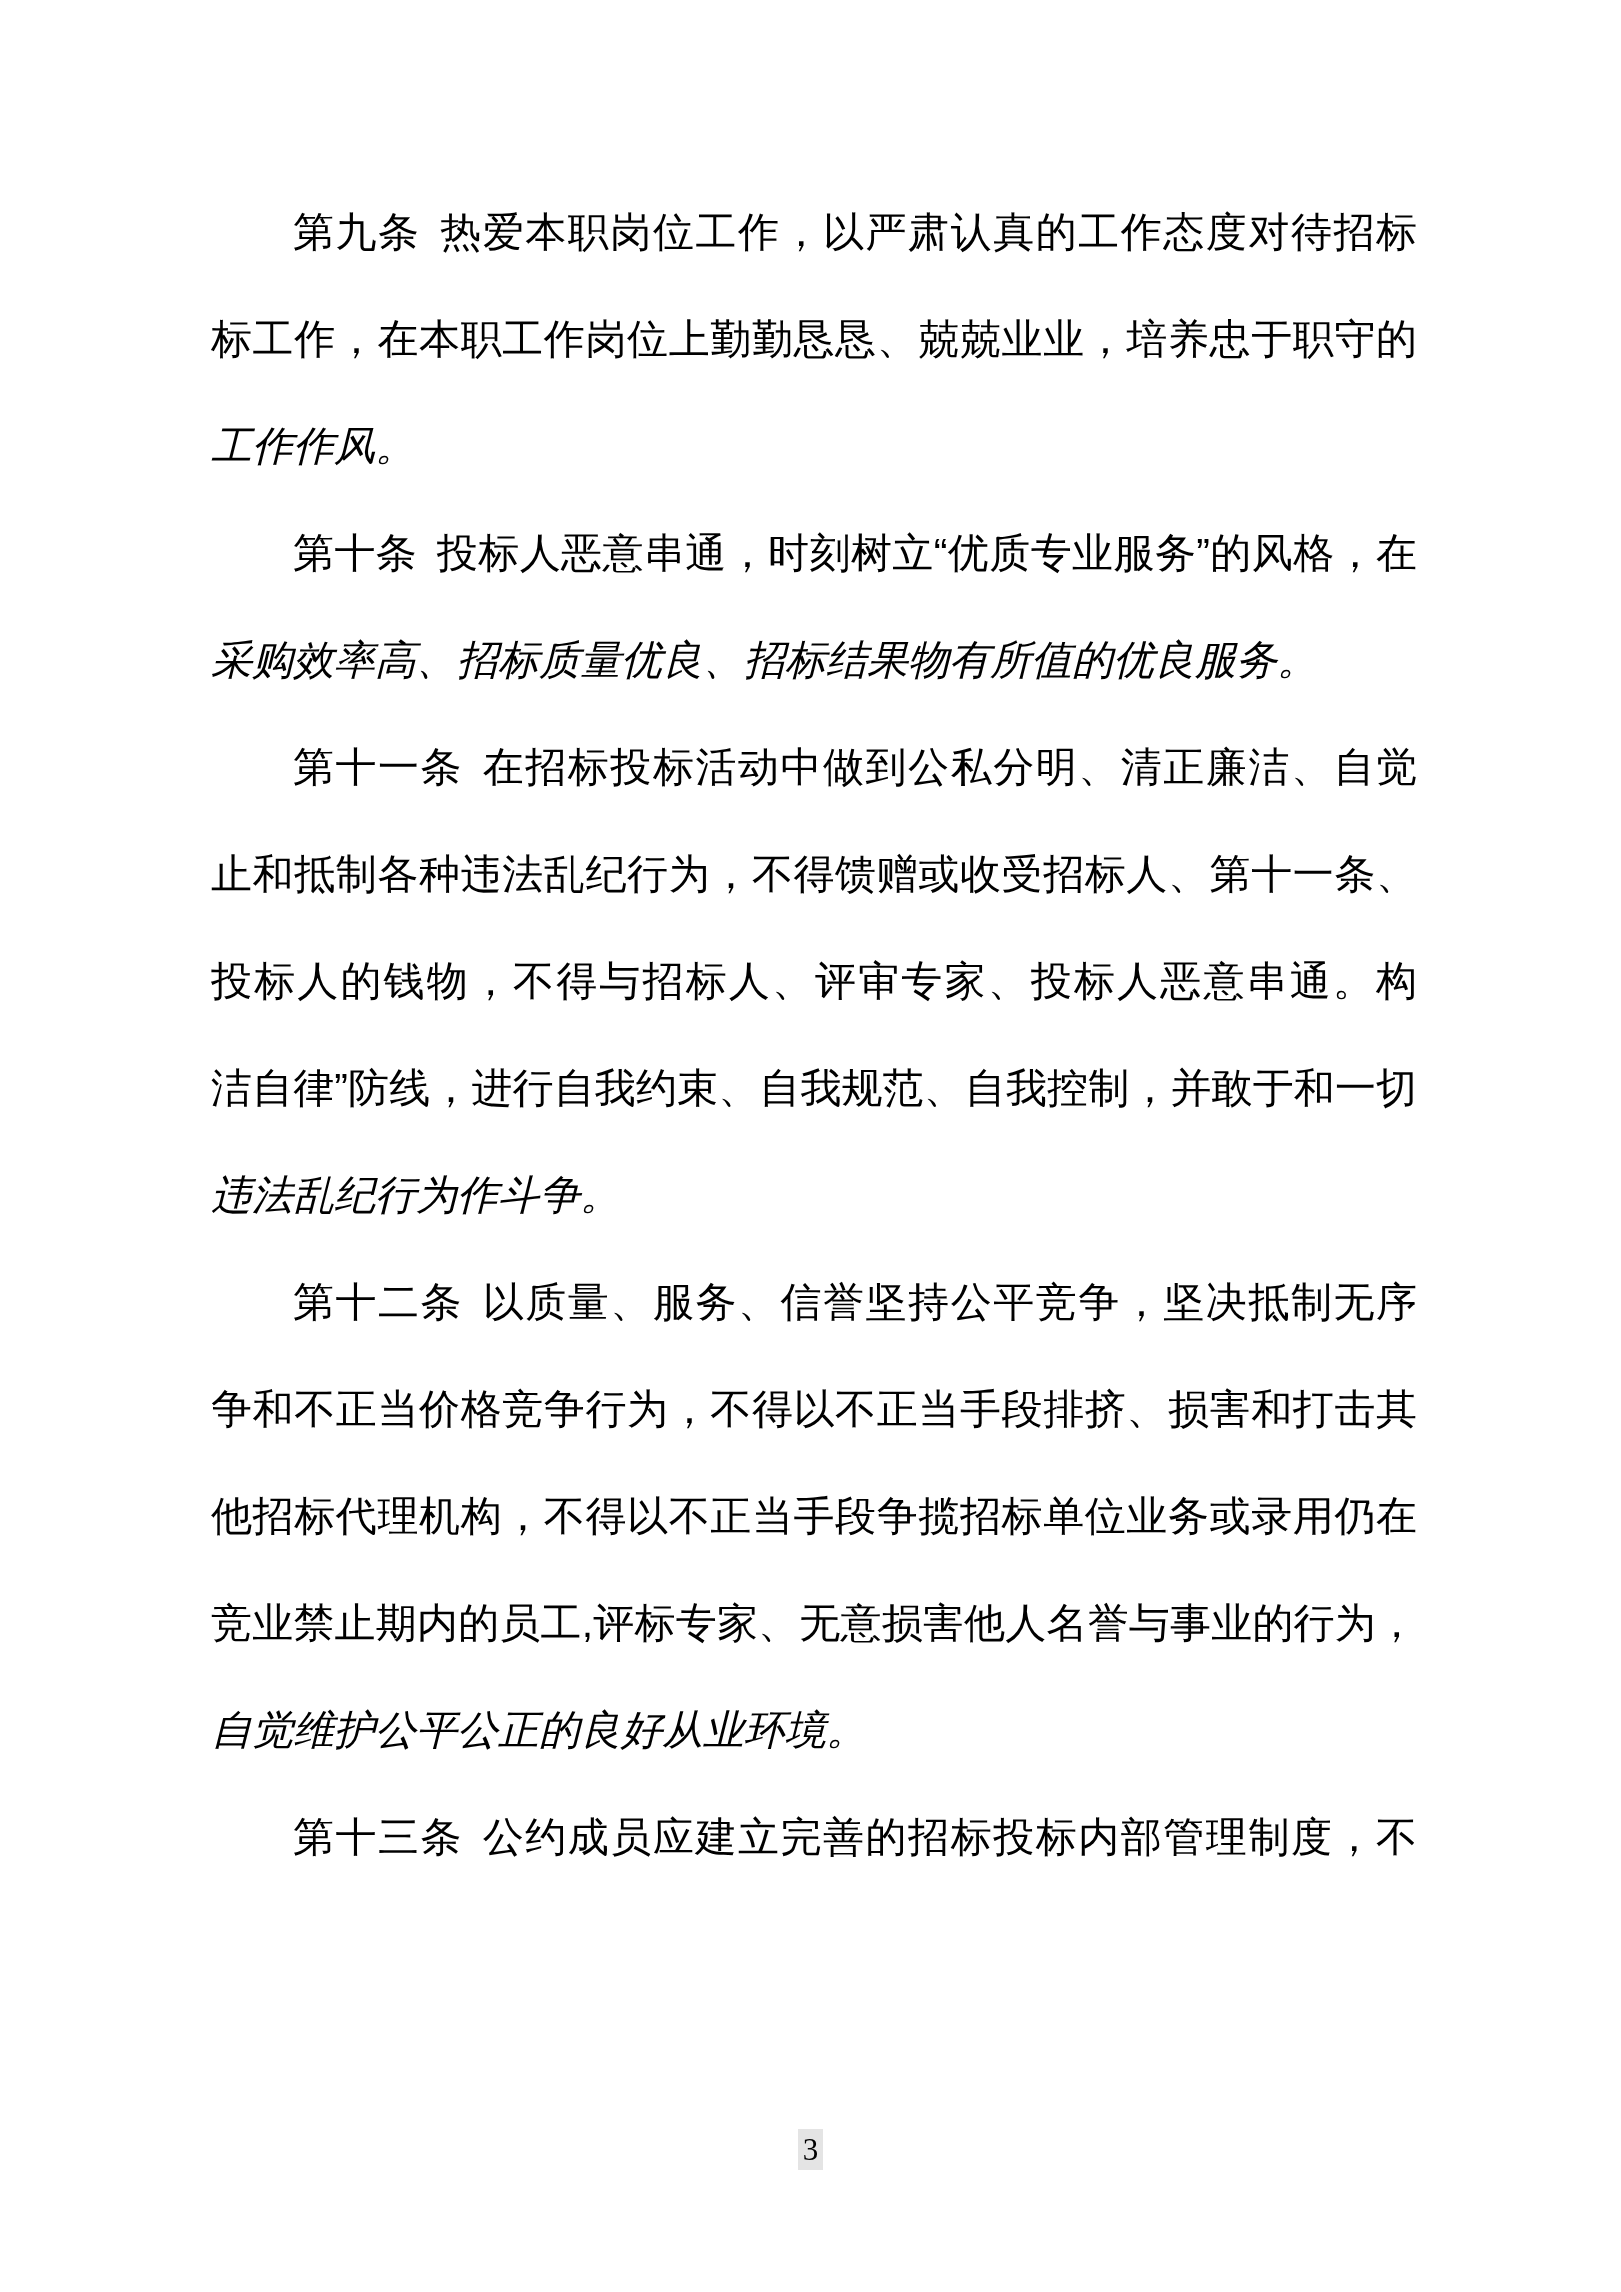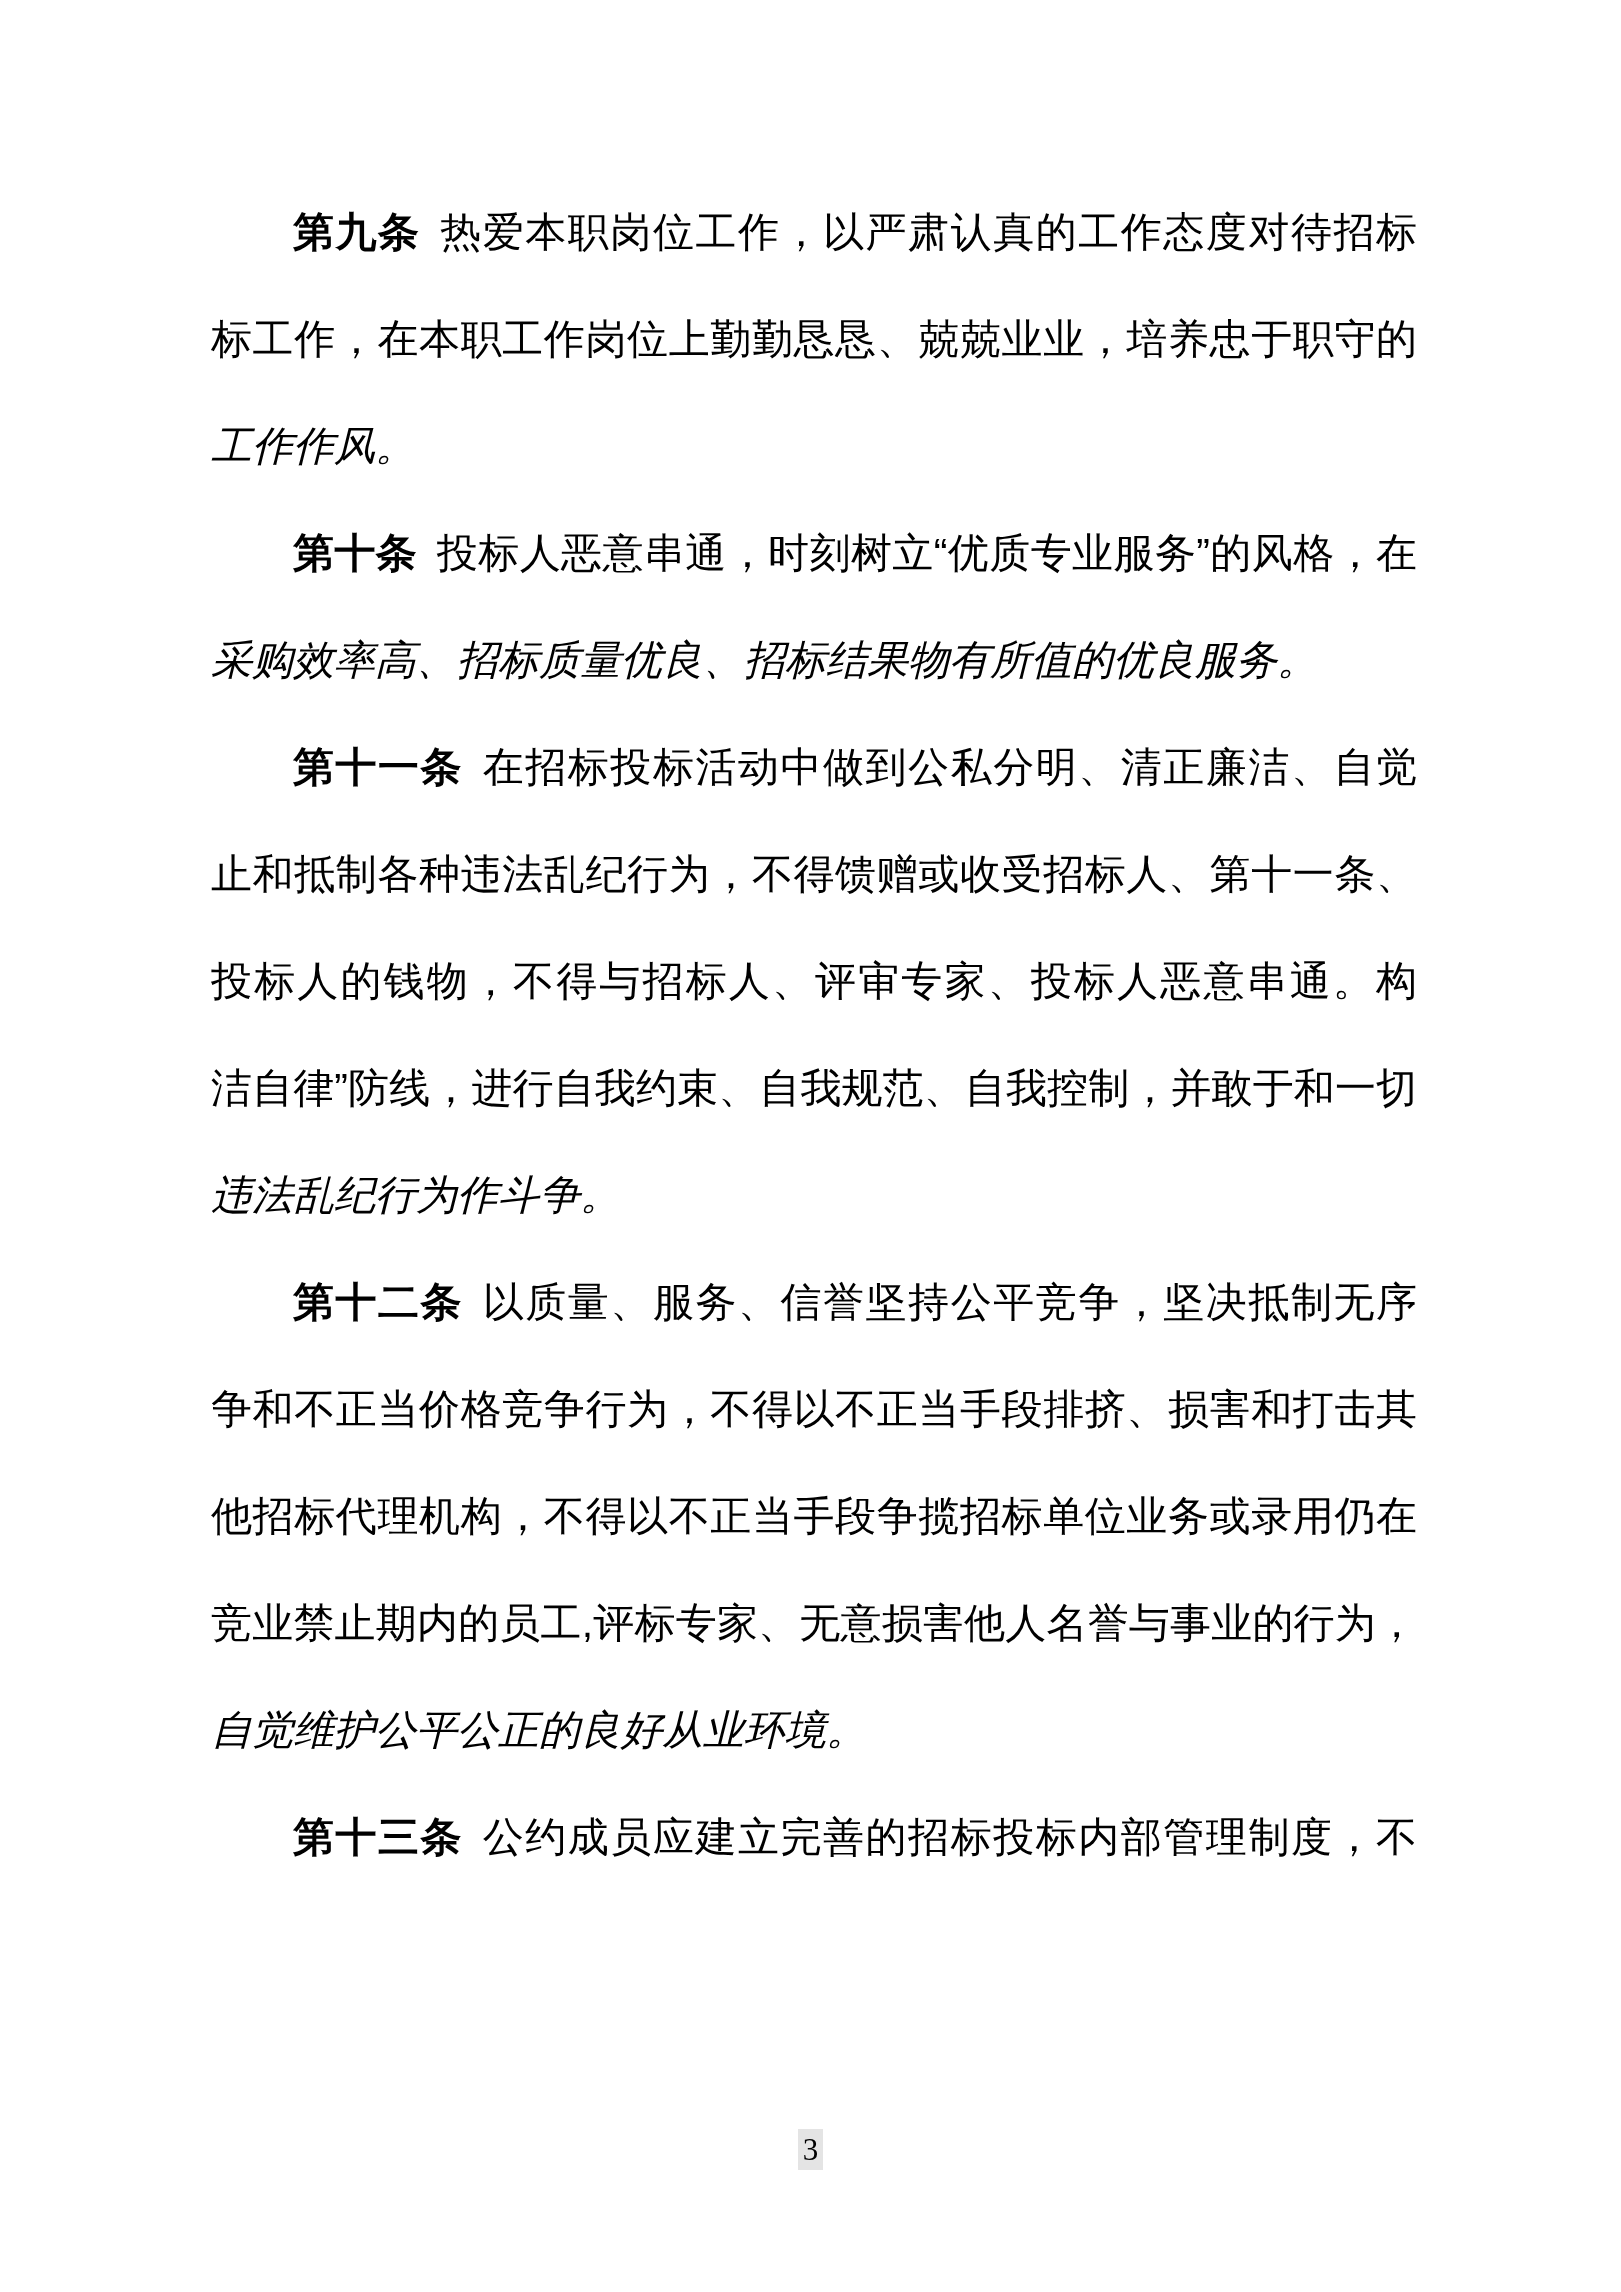--- a/index.html
+++ b/index.html
@@ -36,21 +36,21 @@
     text-justify: inter-character;
   }
   .line.first {
     text-indent: 82px;
   }
   .line.end {
     text-align-last: left;
     font-style: italic;
   }
   .heading {
-    font-weight: 700;
+    font-weight: 400;
     margin-right: 19.6px;
   }
   .footer {
     position: absolute;
     top: 2129px;
     left: 0;
     width: 100%;
     text-align: center;
   }
   .page-num {

